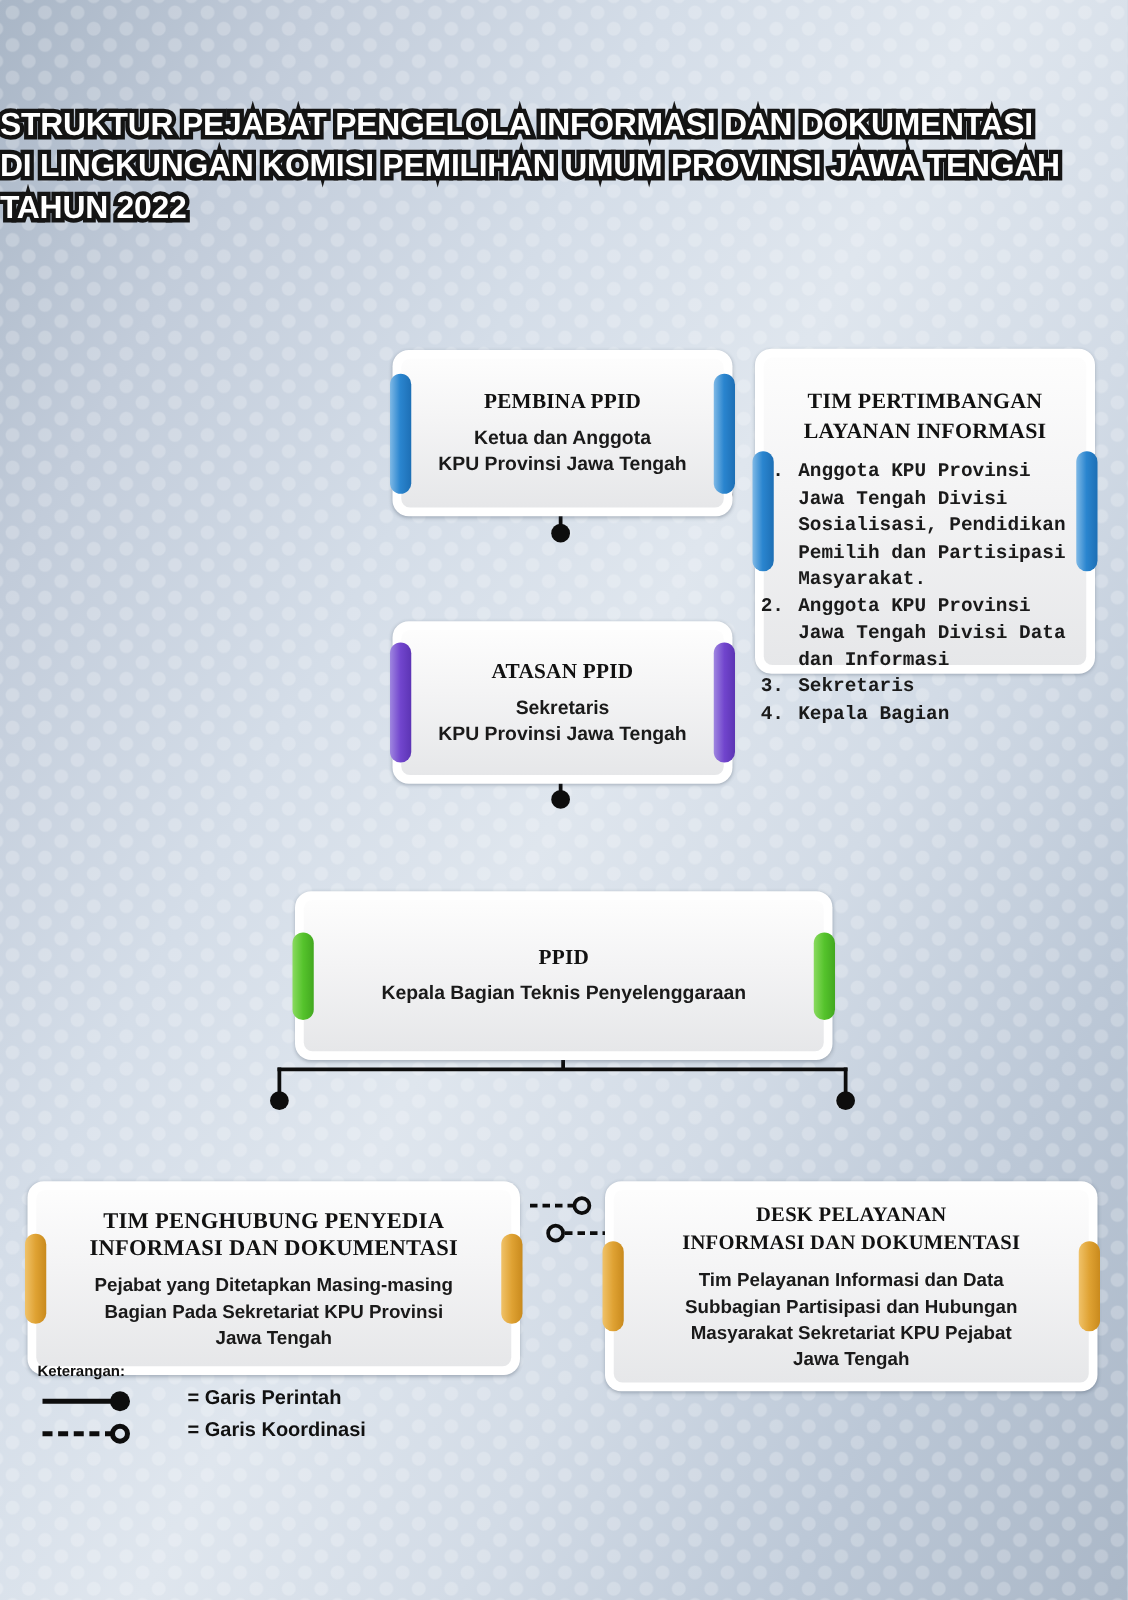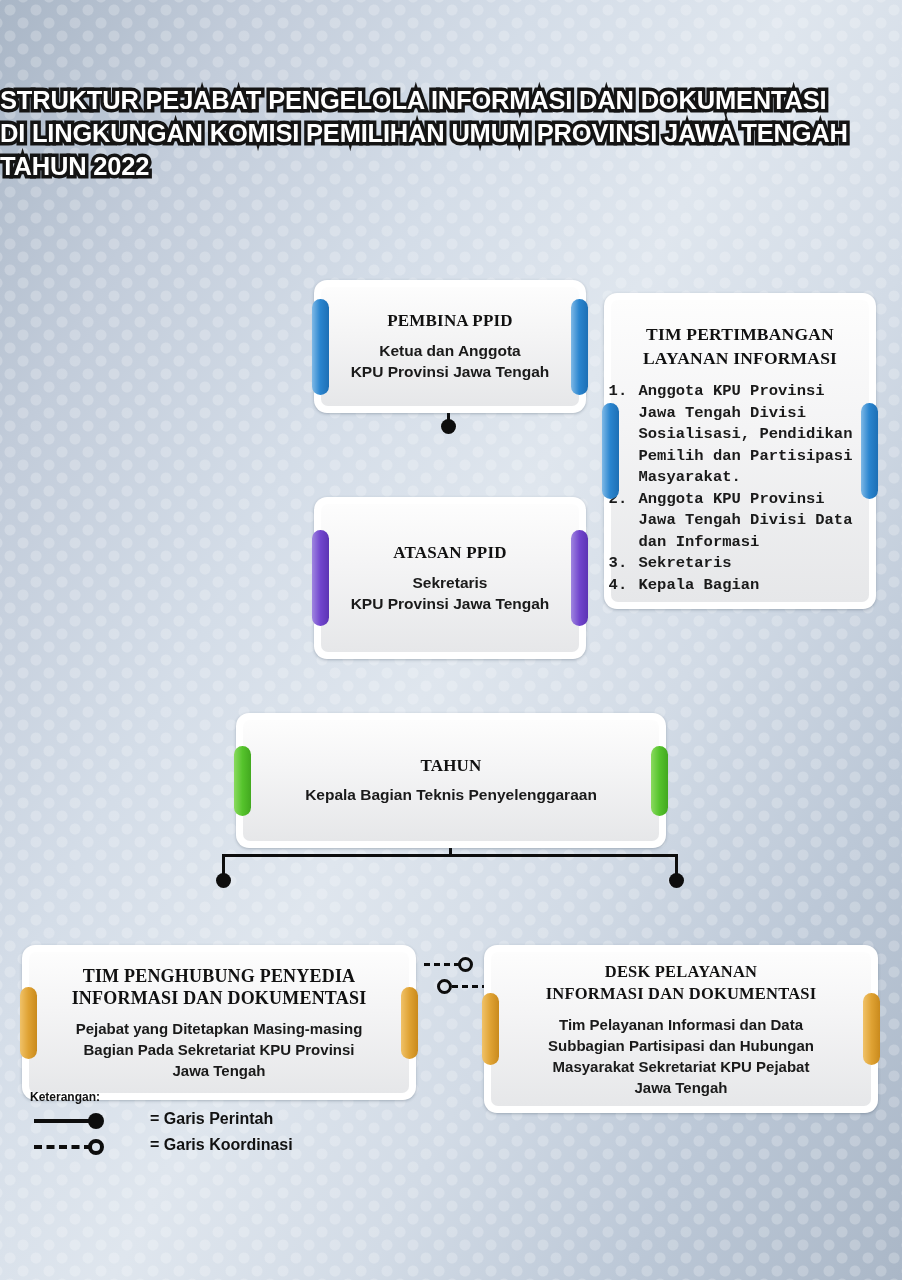--- a/index.html
+++ b/index.html
@@ -61,31 +61,31 @@
   }
   .c-body{
     font-family:"Liberation Sans",sans-serif;
     font-weight:bold;color:#1a1a1a;text-align:center;
   }
   
   #card-pembina{left:314px;top:235px;width:272px;height:133px;}
   #card-pembina .c-head{font-size:17px;margin-bottom:9px;}
   #card-pembina .c-body{font-size:15.5px;line-height:21px;}
 
-  #card-tim{left:604px;top:248px;width:272px;height:316px;}
+  #card-tim{left:604px;top:234px;width:272px;height:260px;}
   #card-tim .inner{justify-content:flex-start;padding:22px 14px 10px 14px;}
   #card-tim .c-head{font-size:17.5px;line-height:24px;margin-bottom:11px;width:100%;}
   #card-tim ol{
     margin:0;padding-left:23px;text-align:left;width:100%;
     font-family:Liberation Mono, monospace;font-weight:bold;
     font-size:15.5px;line-height:21.5px;color:#1a1a1a;
   }
   #card-tim ol li{margin:0 0 0 0;padding-left:2px;}
 
-  #card-atasan{left:314px;top:452px;width:272px;height:162px;}
+  #card-atasan{left:314px;top:452px;width:272px;height:130px;}
   #card-atasan .c-head{font-size:17px;margin-bottom:9px;}
   #card-atasan .c-body{font-size:15.5px;line-height:21px;}
 
   #card-ppid{left:236px;top:668px;width:430px;height:135px;}
   #card-ppid .c-head{font-size:17px;margin-bottom:8px;}
   #card-ppid .c-body{font-size:15.5px;line-height:21px;}
   #card-ppid .tab{height:70px;}
 
   #card-tim-penghubung{left:22px;top:900px;width:394px;height:155px;}
   #card-tim-penghubung .c-head{font-size:18px;line-height:22px;margin-bottom:9px;}
@@ -193,21 +193,21 @@
         <div>Sekretaris</div>
         <div>KPU Provinsi Jawa Tengah</div>
       </div>
     </div>
   </div>
 
   <div class="card" id="card-ppid">
     <div class="inner">
       <div class="tab l green"></div>
       <div class="tab r green"></div>
-      <div class="c-head">TAHUN</div>
+      <div class="c-head">PPID</div>
       <div class="c-body">
         <div>Kepala Bagian Teknis Penyelenggaraan</div>
       </div>
     </div>
   </div>
 
   <div class="card" id="card-tim-penghubung">
     <div class="inner">
       <div class="tab l gold"></div>
       <div class="tab r gold"></div>

